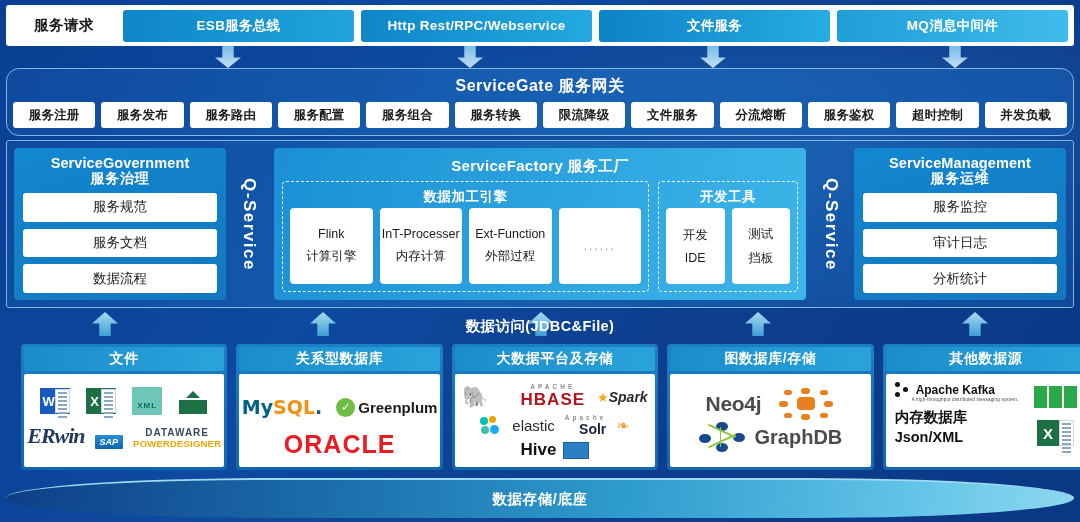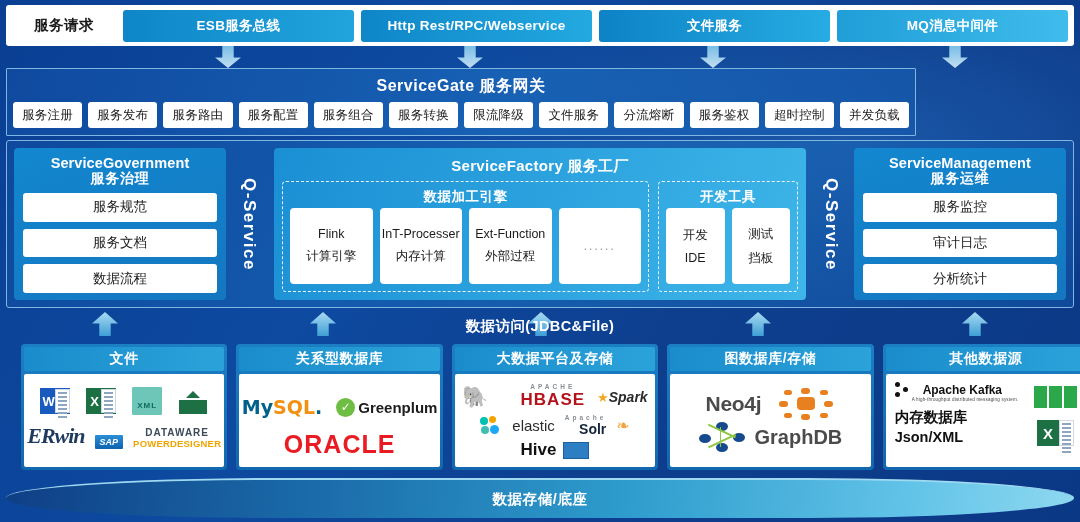--- a/index.html
+++ b/index.html
@@ -45,34 +45,34 @@
     opacity: .95;
   }
   .arrow-up {
     position: absolute; width: 26px; height: 24px;
     background: linear-gradient(0deg, #3e9fd6 0%, #a9daf2 100%);
     clip-path: polygon(50% 0%, 100% 48%, 72% 48%, 72% 100%, 28% 100%, 28% 48%, 0% 48%);
   }
 
   
   .gate {
-    position: absolute; left: 6px; top: 68px; width: 910px; height: 68px;
-    border: 1px solid #7fb6e4; border-radius: 1px;
+    position: absolute; left: 6px; top: 68px; width: 1068px; height: 68px;
+    border: 1px solid #7fb6e4; border-radius: 13px;
     background: linear-gradient(100deg, rgba(17,77,162,0.75) 0%, rgba(26,104,186,0.75) 55%, rgba(21,88,172,0.75) 100%);
     padding: 4px 6px 6px 6px;
   }
   .gate-title {
     text-align: center; color: #ffffff; font-size: 16px; font-weight: bold;
     letter-spacing: .5px; line-height: 26px;
   }
   .gate-row { display: flex; gap: 6px; margin-top: 3px; }
   .gate-item {
     flex: 1 1 0; height: 26px; background: #ffffff; border-radius: 3px;
     display: flex; align-items: center; justify-content: center;
-    color: #1b1b1b; font-size: 12.5px; letter-spacing: .2px;
+    color: #1b1b1b; font-size: 12.5px; letter-spacing: .2px; font-weight: bold;
   }
 
   
   .mid {
     position: absolute; left: 6px; top: 140px; width: 1068px; height: 168px;
     border: 1px solid #7fb6e4; border-radius: 3px;
     background: linear-gradient(110deg, rgba(17,79,163,0.55) 0%, rgba(30,118,196,0.5) 50%, rgba(20,86,170,0.55) 100%);
     display: flex; align-items: stretch; padding: 7px;
   }
   .panel {
@@ -490,21 +490,21 @@
           <span class="graphdb">GraphDB</span>
         </div>
       </div>
     </div>
 
     <div class="src">
       <div class="src-head">其他数据源</div>
       <div class="src-body">
         <div style="display:flex;align-items:flex-start;justify-content:space-between;padding:8px 9px 0 9px;">
           <div>
-            <div class="logo-row" style="gap:15px;justify-content:flex-start;">
+            <div class="logo-row" style="gap:8px;justify-content:flex-start;">
               <span style="position:relative;display:block;width:13px;height:15px;">
                 <s style="position:absolute;left:0;top:0;width:5px;height:5px;border-radius:50%;background:#111;display:block;"></s>
                 <s style="position:absolute;left:0;top:10px;width:5px;height:5px;border-radius:50%;background:#111;display:block;"></s>
                 <s style="position:absolute;left:8px;top:5px;width:5px;height:5px;border-radius:50%;background:#111;display:block;"></s>
               </span>
               <span class="kafka">Apache Kafka</span>
             </div>
             <div class="kafka-sub" style="margin-left:17px;">A high-throughput distributed messaging system.</div>
             <div class="mem-txt" style="margin-top:6px;">
               <div>内存数据库</div>

